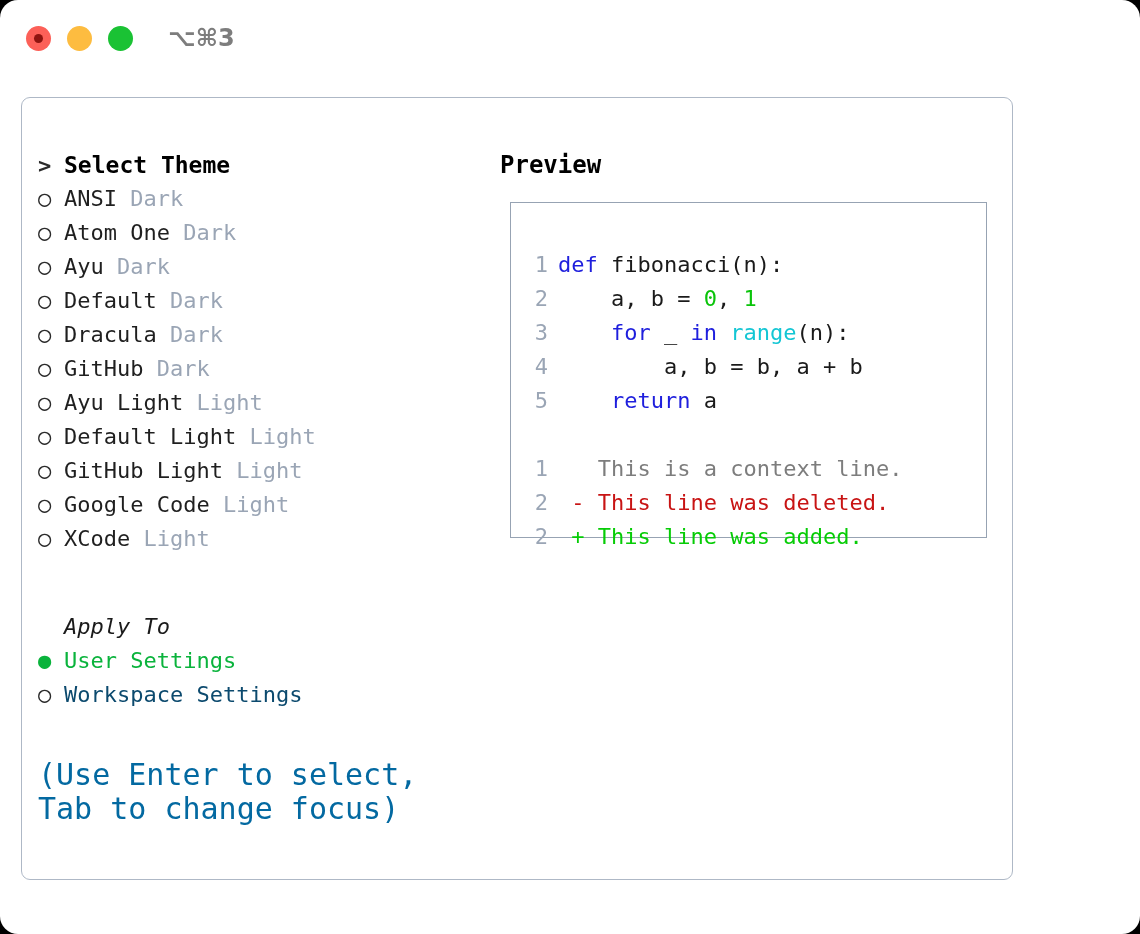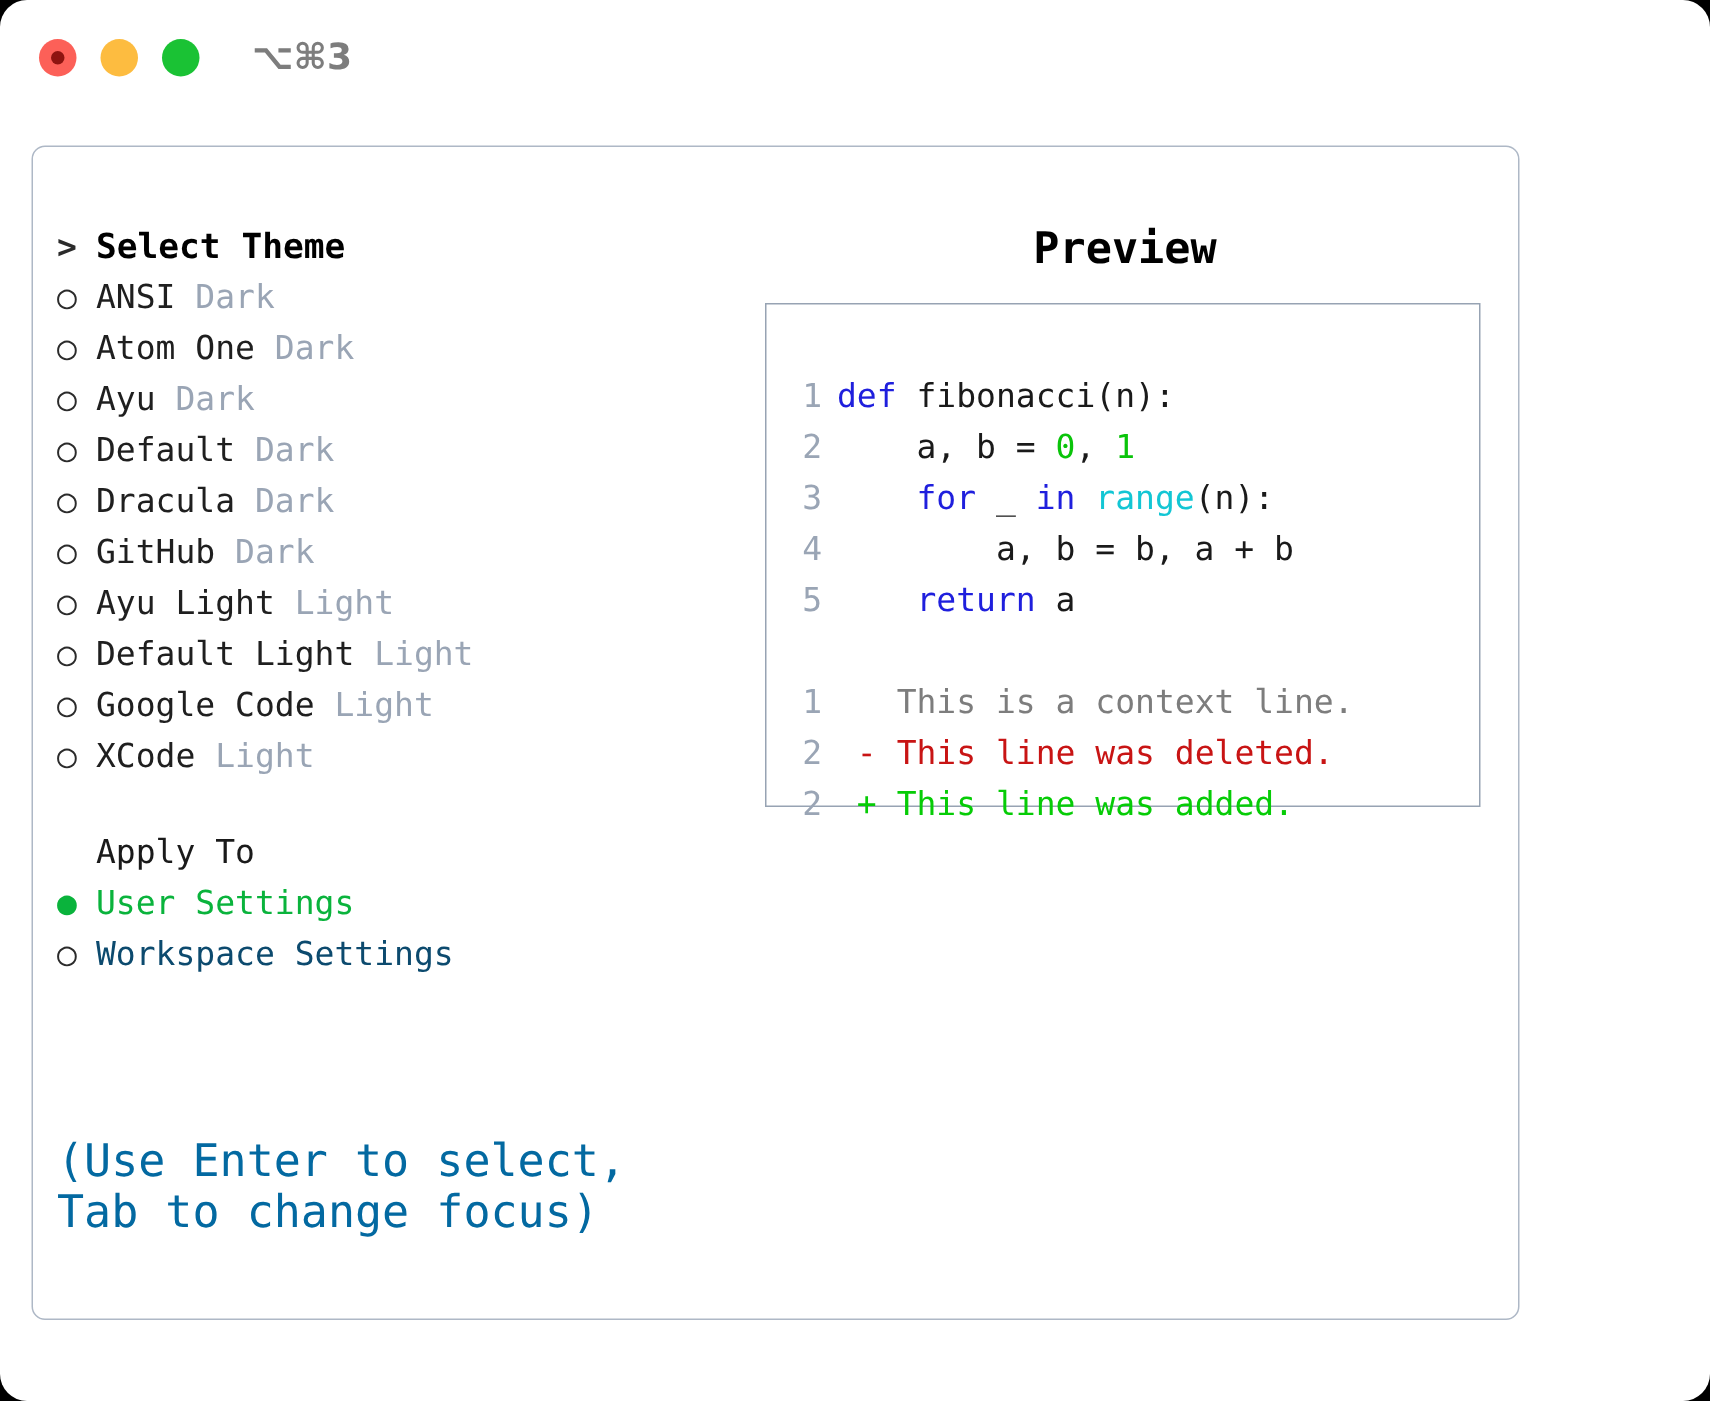--- a/index.html
+++ b/index.html
@@ -99,46 +99,46 @@
     font-size: 23px;
     color: #000000;
   }
   .theme-name { color: #1f1f1f; text-align: center; }
   .theme-name.selected { color: #0ab33c; }
   .theme-kind { color: #9aa5b5; }
   .apply-label { color: #0c4a6e; }
   .apply-label.selected { color: #0ab33c; }
 
   #apply-header {
-    margin-top: 30px;
+    margin-top: 54px;
+    font-style: italic;
   }
 
   #hint {
     position: absolute;
     left: 16px;
     top: 660px;
     width: 420px;
     font-size: 30px;
     line-height: 34px;
     color: #0369a1;
   }
 
   
   #right-col {
     position: absolute;
     left: 478px;
     top: 50px;
     width: 500px;
   }
   #preview-title {
-    font-size: 29px;
+    font-size: 24px;
     font-weight: bold;
     color: #000000;
     line-height: 34px;
-    text-align: center;
   }
   #preview-box {
     position: absolute;
     left: 10px;
     top: 54px;
     width: 477px;
     height: 336px;
     box-sizing: border-box;
     border: 1.6px solid #97a3b3;
     background: #ffffff;
@@ -192,20 +192,21 @@
 
       <div id="theme-list">
           <div class="row"><span class="marker">○</span><span class="theme-name">ANSI</span><span class="theme-kind"> Dark</span></div>
           <div class="row"><span class="marker">○</span><span class="theme-name">Atom One</span><span class="theme-kind"> Dark</span></div>
           <div class="row"><span class="marker">○</span><span class="theme-name">Ayu</span><span class="theme-kind"> Dark</span></div>
           <div class="row"><span class="marker">○</span><span class="theme-name">Default</span><span class="theme-kind"> Dark</span></div>
           <div class="row"><span class="marker">○</span><span class="theme-name">Dracula</span><span class="theme-kind"> Dark</span></div>
           <div class="row"><span class="marker">○</span><span class="theme-name">GitHub</span><span class="theme-kind"> Dark</span></div>
           <div class="row"><span class="marker">○</span><span class="theme-name">Ayu Light</span><span class="theme-kind"> Light</span></div>
           <div class="row"><span class="marker">○</span><span class="theme-name">Default Light</span><span class="theme-kind"> Light</span></div>
+          <div class="row"><span class="marker">○</span><span class="theme-name">GitHub Light</span><span class="theme-kind"> Light</span></div>
           <div class="row"><span class="marker">○</span><span class="theme-name">Google Code</span><span class="theme-kind"> Light</span></div>
           <div class="row"><span class="marker">○</span><span class="theme-name">XCode</span><span class="theme-kind"> Light</span></div>
         </div>
 
       <div class="row" id="apply-header"><span class="marker"> </span><span>Apply To</span></div>
 
       <div id="apply-list">
           <div class="row"><span class="marker sel">●</span><span class="apply-label selected">User Settings</span></div>
           <div class="row"><span class="marker">○</span><span class="apply-label">Workspace Settings</span></div>
         </div>

